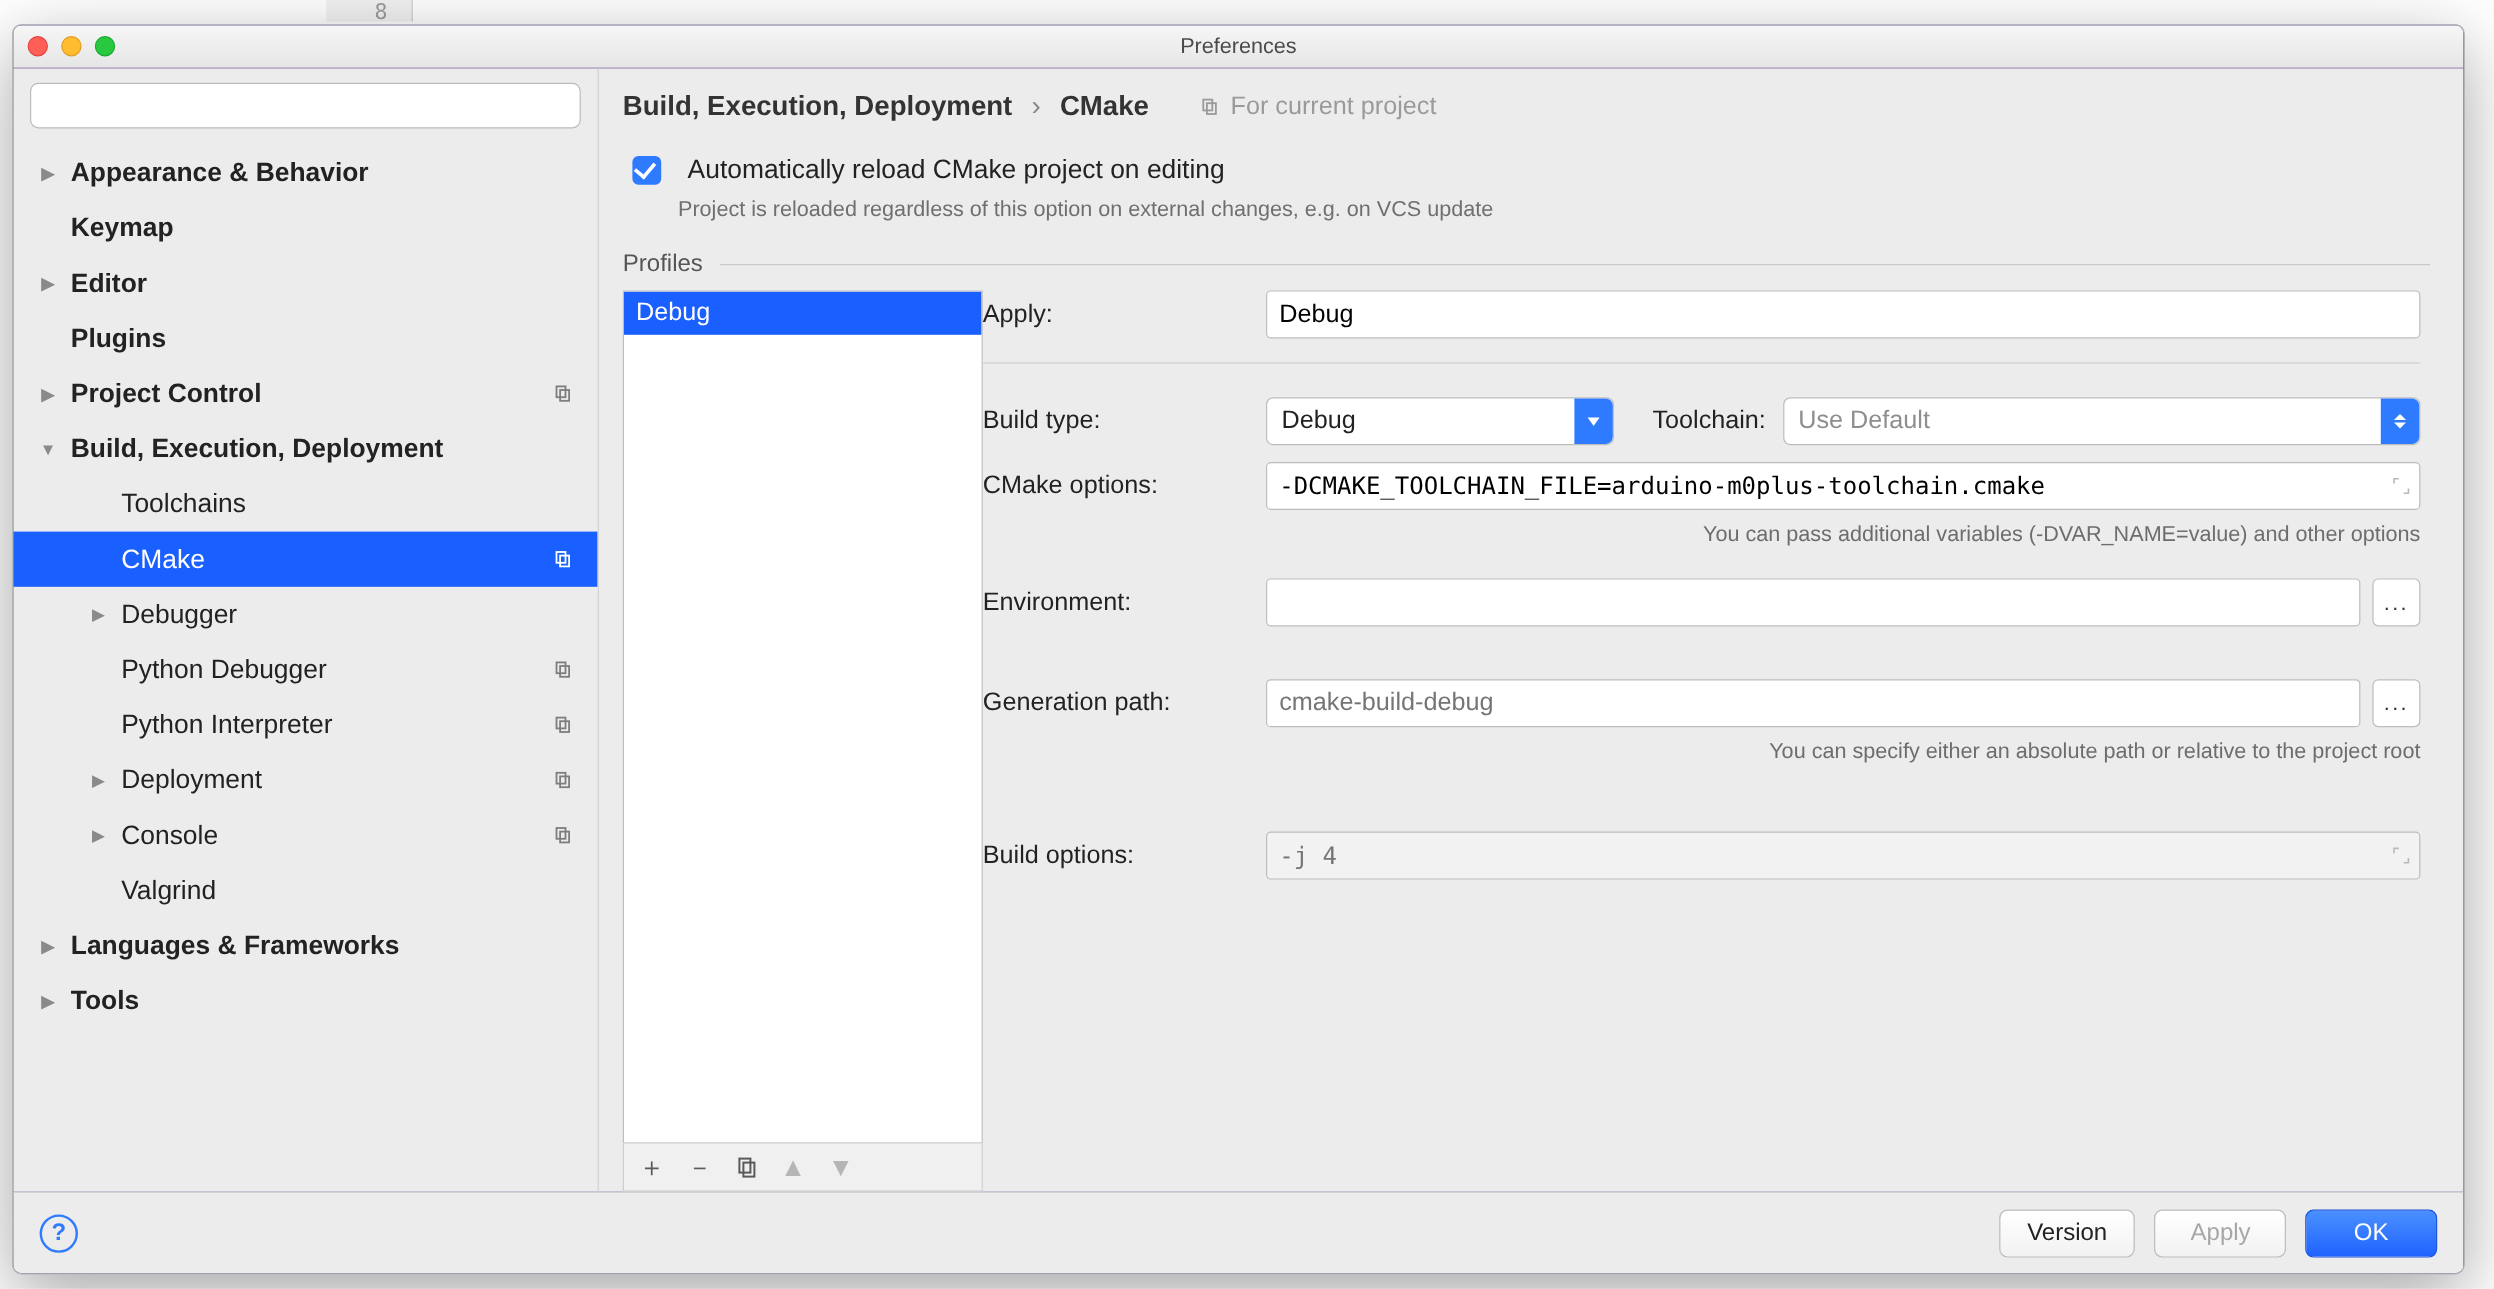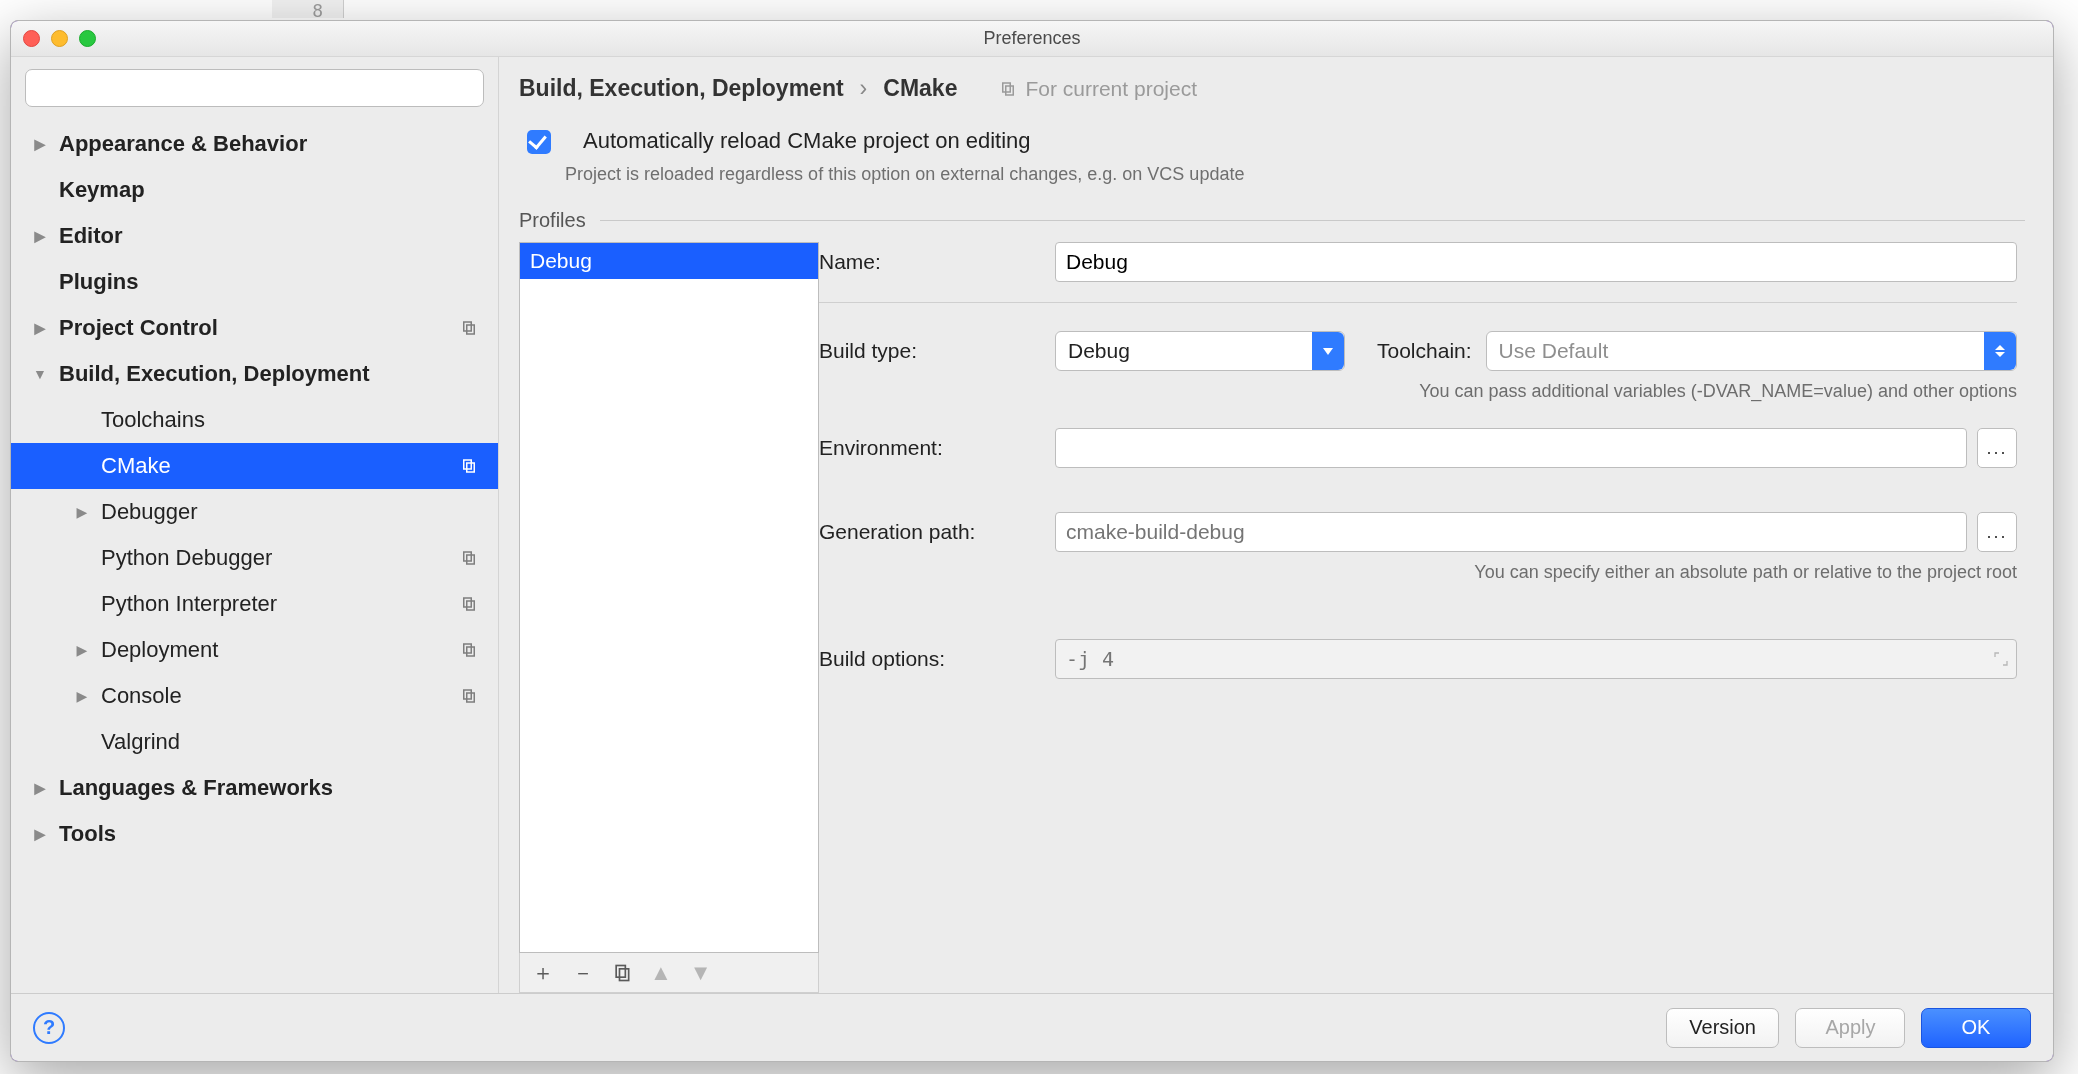--- a/index.html
+++ b/index.html
@@ -141,21 +141,21 @@
     display:flex; align-items:center; gap: 16px;
     font-size: 23px;
     color:#333;
     margin-bottom: 22px;
   }
   .crumbs .strong { font-weight:700;}
   .crumbs .sep { color:#888; font-weight:400;}
   .crumbs .scope { color:#9a9a9a; font-size:21px; display:flex; align-items:center; gap:8px; margin-left:26px;}
   .crumbs .scope svg{ width:18px; height:18px; color:#9a9a9a;}
 
-  .auto-row { display:flex; align-items:flex-start; gap:32px; margin: 4px 0 6px 8px;}
+  .auto-row { display:flex; align-items:flex-start; gap:22px; margin: 4px 0 6px 8px;}
   .chk {
     width:24px; height:24px; border-radius:5px;
     background:#2f7bff; position:relative; flex:0 0 auto;
     margin-top:2px;
   }
   .chk::after{
     content:""; position:absolute; left:5px; top:2px;
     width:8px; height:13px; border:solid #fff; border-width:0 3px 3px 0;
     transform: rotate(40deg);
   }
@@ -440,21 +440,21 @@
                   <rect x="9" y="7" width="11" height="14"></rect>
                 </svg>
             </span>
             <span class="tb disabled">▲</span>
             <span class="tb disabled">▼</span>
           </div>
         </div>
 
         <div class="form">
           <div class="form-row">
-            <label>Name:</label>
+            <label>Apply:</label>
             <input class="txt" type="text" value="Debug" style="">
           </div>
           <div class="form-row">
               <div class="hr"></div>
             </div>
 
           <div class="form-row">
             <label>Build type:</label>
             <div class="row-inline">
               <div class="select single" style="width:290px">
@@ -463,20 +463,30 @@
               </div>
               <label style="margin-left:18px">Toolchain:</label>
               <div class="select default-val" style="flex:1">
                 <span>Use Default</span>
                 <span class="sel-btn"></span>
               </div>
             </div>
           </div>
 
           <div class="form-row">
+            <label>CMake options:</label>
+            <div class="txt-wrap">
+              <input class="txt mono" type="text" value="-DCMAKE_TOOLCHAIN_FILE=arduino-m0plus-toolchain.cmake" style="">
+              <svg class="expand-corner" viewBox="0 0 24 24" fill="none" stroke="currentColor" stroke-width="2">
+                  <polyline points="9 3 3 3 3 9"></polyline>
+                  <polyline points="15 21 21 21 21 15"></polyline>
+                </svg>
+            </div>
+          </div>
+          <div class="form-row">
               <span></span>
               <div class="hint">You can pass additional variables (-DVAR_NAME=value) and other options</div>
             </div>
 
           <div class="form-row">
             <label>Environment:</label>
             <div class="field-with-btn">
               <div class="txt-wrap">
                 <input class="txt" type="text" value="" style="">
               </div>

